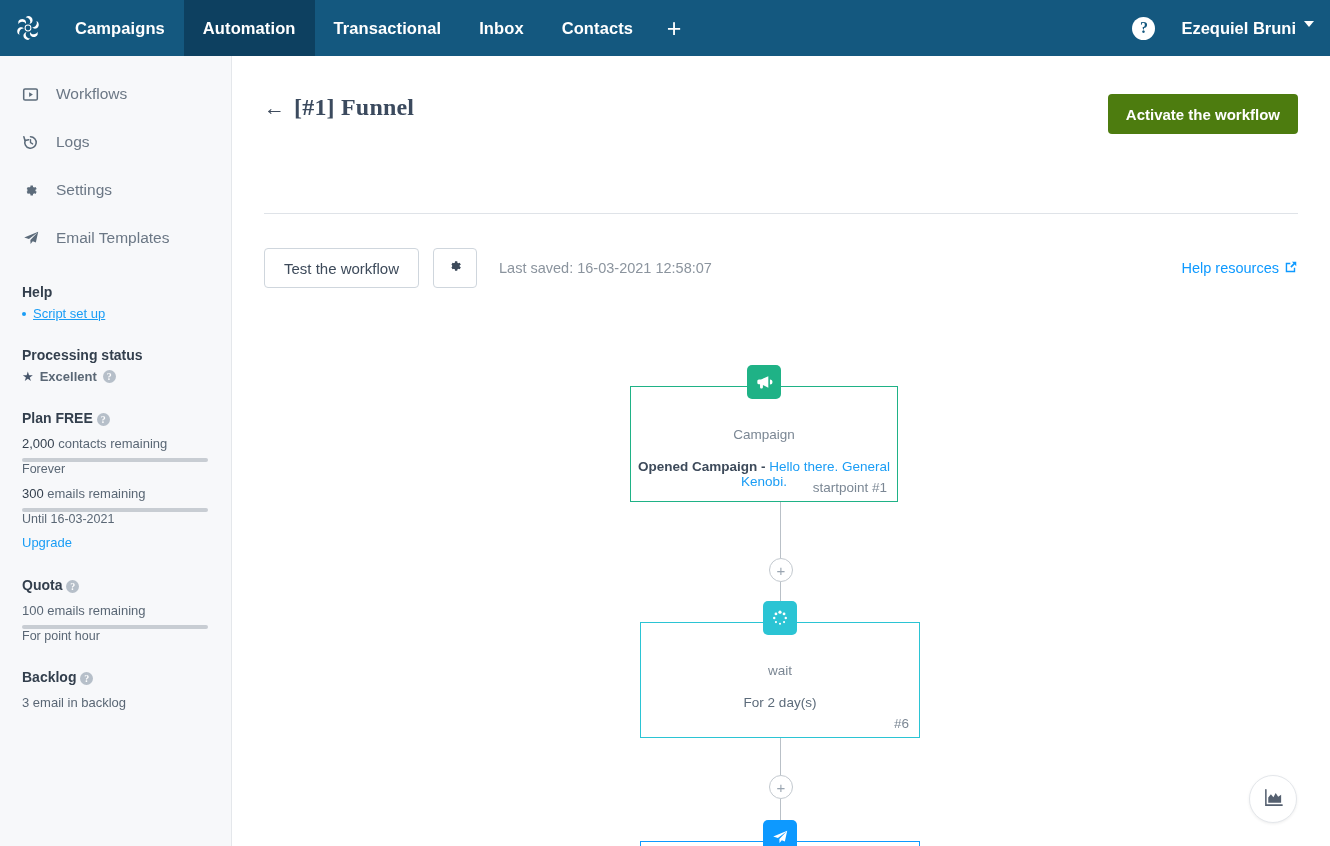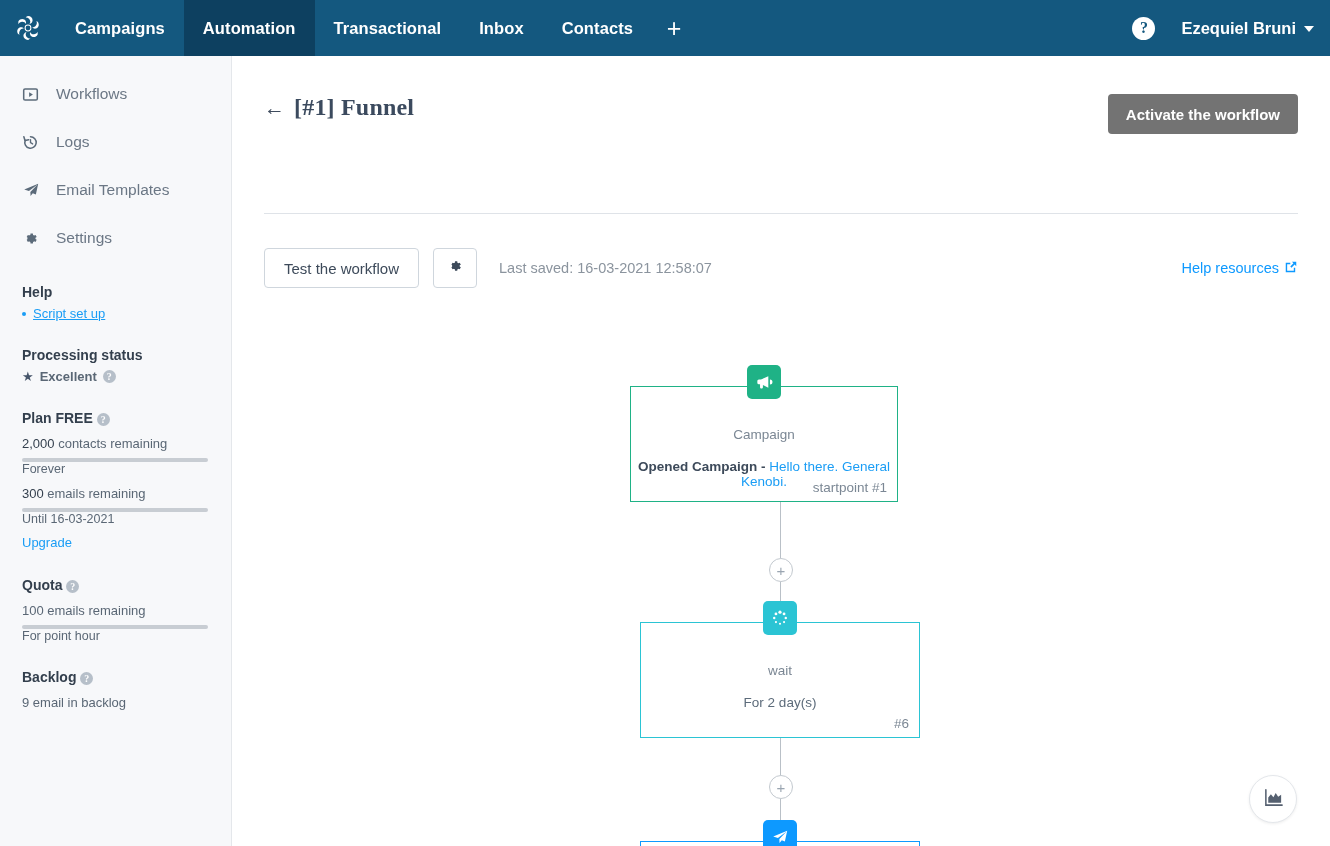--- a/index.html
+++ b/index.html
@@ -43,21 +43,21 @@
   }
   .help-circle {
     width: 23px; height: 23px; border-radius: 50%;
     background: #ffffff; color: #14587f;
     display: flex; align-items: center; justify-content: center;
     font-size: 16px; font-weight: bold; margin-right: 26px; cursor: pointer;
     font-family: "Liberation Serif", serif;
   }
   .user-name {
     color: #ffffff; font-size: 16.5px; font-weight: bold; cursor: pointer;
-    display: flex; align-items: center; gap: 8px;
+    display: flex; align-items: flex-start; gap: 8px;
   }
   .caret-down {
     width: 0; height: 0;
     border-left: 5px solid transparent;
     border-right: 5px solid transparent;
     border-top: 6px solid #ffffff;
     margin-top: 2px;
   }
 
   
@@ -120,21 +120,21 @@
     position: absolute; top: 38px; left: 32px; right: 32px;
     display: flex; align-items: flex-start; justify-content: space-between;
   }
   .title-wrap { display: flex; align-items: center; gap: 9px; }
   .back-arrow { font-size: 21px; color: #3f4c5e; cursor: pointer; line-height: 1; }
   .page-title {
     font-family: "Liberation Serif", serif;
     font-size: 24px; font-weight: bold; color: #3b4a5e; letter-spacing: .2px;
   }
   .btn-primary {
-    background: #737373; color: #ffffff;
+    background: #4d7c0f; color: #ffffff;
     border: none; border-radius: 4px;
     padding: 0 18px; height: 40px;
     font-size: 15px; font-weight: bold; cursor: pointer;
     font-family: "Liberation Sans", sans-serif;
   }
   .divider {
     position: absolute; top: 157px; left: 32px;
     width: 1034px; height: 1px; background: #dfe3e8;
   }
   .toolbar {
@@ -263,35 +263,35 @@
           <path d="M10 3.3a6.7 6.7 0 1 1-6.2 4.2" fill="none" stroke="#5c6b7a" stroke-width="1.8" stroke-linecap="round"></path>
           <path d="M2.2 3.3l1.3 4.4 4.4-1" fill="none" stroke="#5c6b7a" stroke-width="1.8" stroke-linecap="round" stroke-linejoin="round"></path>
           <path d="M10 6.6v3.6l2.5 1.5" fill="none" stroke="#5c6b7a" stroke-width="1.6" stroke-linecap="round"></path>
         </svg>
     </span>
     <span class="lbl">Logs</span>
   </div>
 
   <div class="side-link">
     <span class="ico">
-      <svg width="18" height="18" viewBox="0 0 20 20">
-          <path d="M18 3L2.5 9.4l5.2 1.7L17.3 4 9.3 12.2l.2 4.6 2.5-3.3 3.4 1.6z" fill="#5c6b7a"></path>
-        </svg>
-    </span>
-    <span class="lbl">Email Templates</span>
-  </div>
-
-  <div class="side-link">
-    <span class="ico">
       <svg width="17" height="17" viewBox="0 0 20 20">
           <path d="M10 6.4a3.6 3.6 0 1 0 0 7.2 3.6 3.6 0 0 0 0-7.2zm0 5.4a1.8 1.8 0 1 1 0-3.6 1.8 1.8 0 0 1 0 3.6z" fill="#5c6b7a"></path>
           <path d="M17.3 11.6l-1.5-.9c.1-.5.1-1 0-1.5l1.5-.9-1.4-2.4-1.6.7a5.7 5.7 0 0 0-1.3-.8l-.2-1.7h-2.8l-.2 1.7c-.5.2-.9.4-1.3.8l-1.6-.7L5.5 8.3l1.5.9c-.1.5-.1 1 0 1.5l-1.5.9 1.4 2.4 1.6-.7c.4.3.8.6 1.3.8l.2 1.7h2.8l.2-1.7c.5-.2.9-.4 1.3-.8l1.6.7z" fill="#5c6b7a"></path>
         </svg>
     </span>
     <span class="lbl">Settings</span>
+  </div>
+
+  <div class="side-link">
+    <span class="ico">
+      <svg width="18" height="18" viewBox="0 0 20 20">
+          <path d="M18 3L2.5 9.4l5.2 1.7L17.3 4 9.3 12.2l.2 4.6 2.5-3.3 3.4 1.6z" fill="#5c6b7a"></path>
+        </svg>
+    </span>
+    <span class="lbl">Email Templates</span>
   </div>
 
   <div class="side-section">
     <div class="side-h">Help</div>
     <div class="bullet-line">
       <span class="bullet"></span>
       <span class="script-link">Script set up</span>
     </div>
 
     <div class="side-h tight">Processing status</div>
@@ -323,21 +323,21 @@
       <span class="qmark">?</span>
     </div>
     <div class="stat-line">100 emails remaining</div>
     <div class="bar"></div>
     <div class="sub-line">For point hour</div>
 
     <div class="side-h tight">
       <span>Backlog</span>
       <span class="qmark">?</span>
     </div>
-    <div class="stat-line">9 email in backlog</div>
+    <div class="stat-line">3 email in backlog</div>
   </div>
 </div>
 
 <div class="main">
 
   <div class="page-head">
     <div class="title-wrap">
       <span class="back-arrow">←</span>
       <span class="page-title">[#1] Funnel</span>
     </div>

